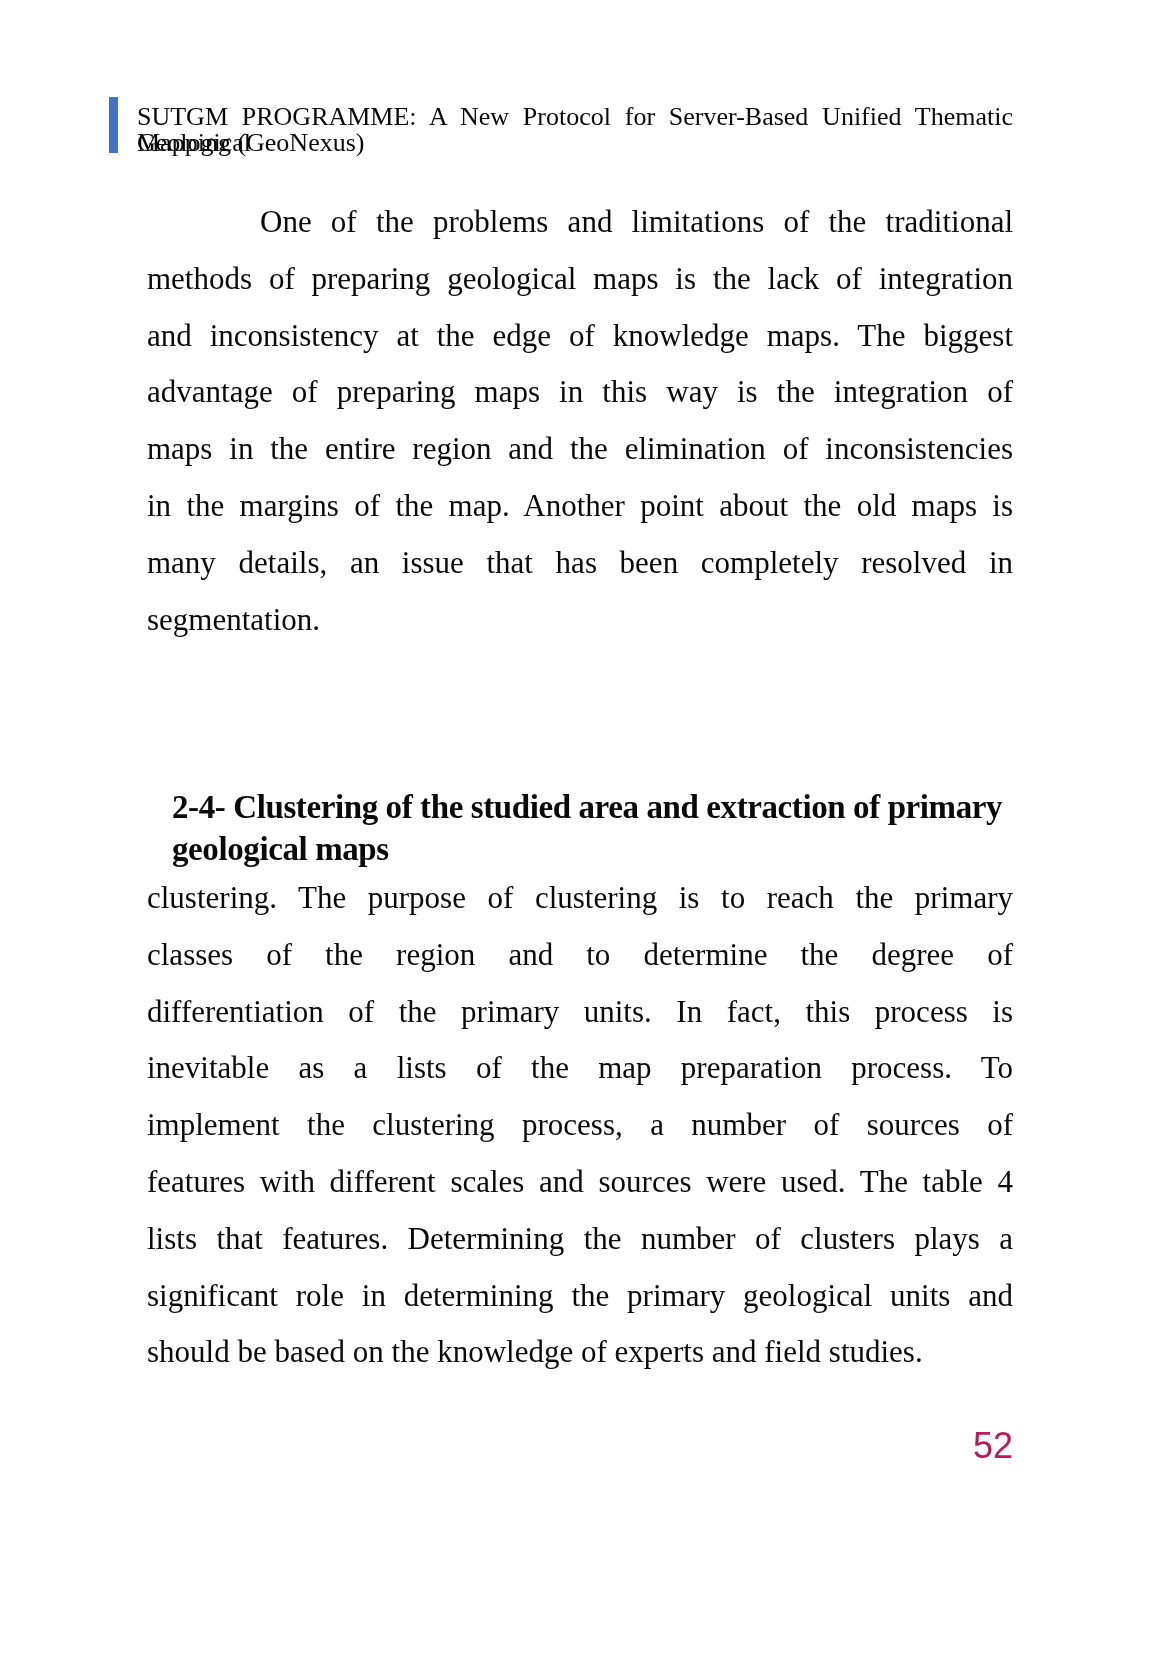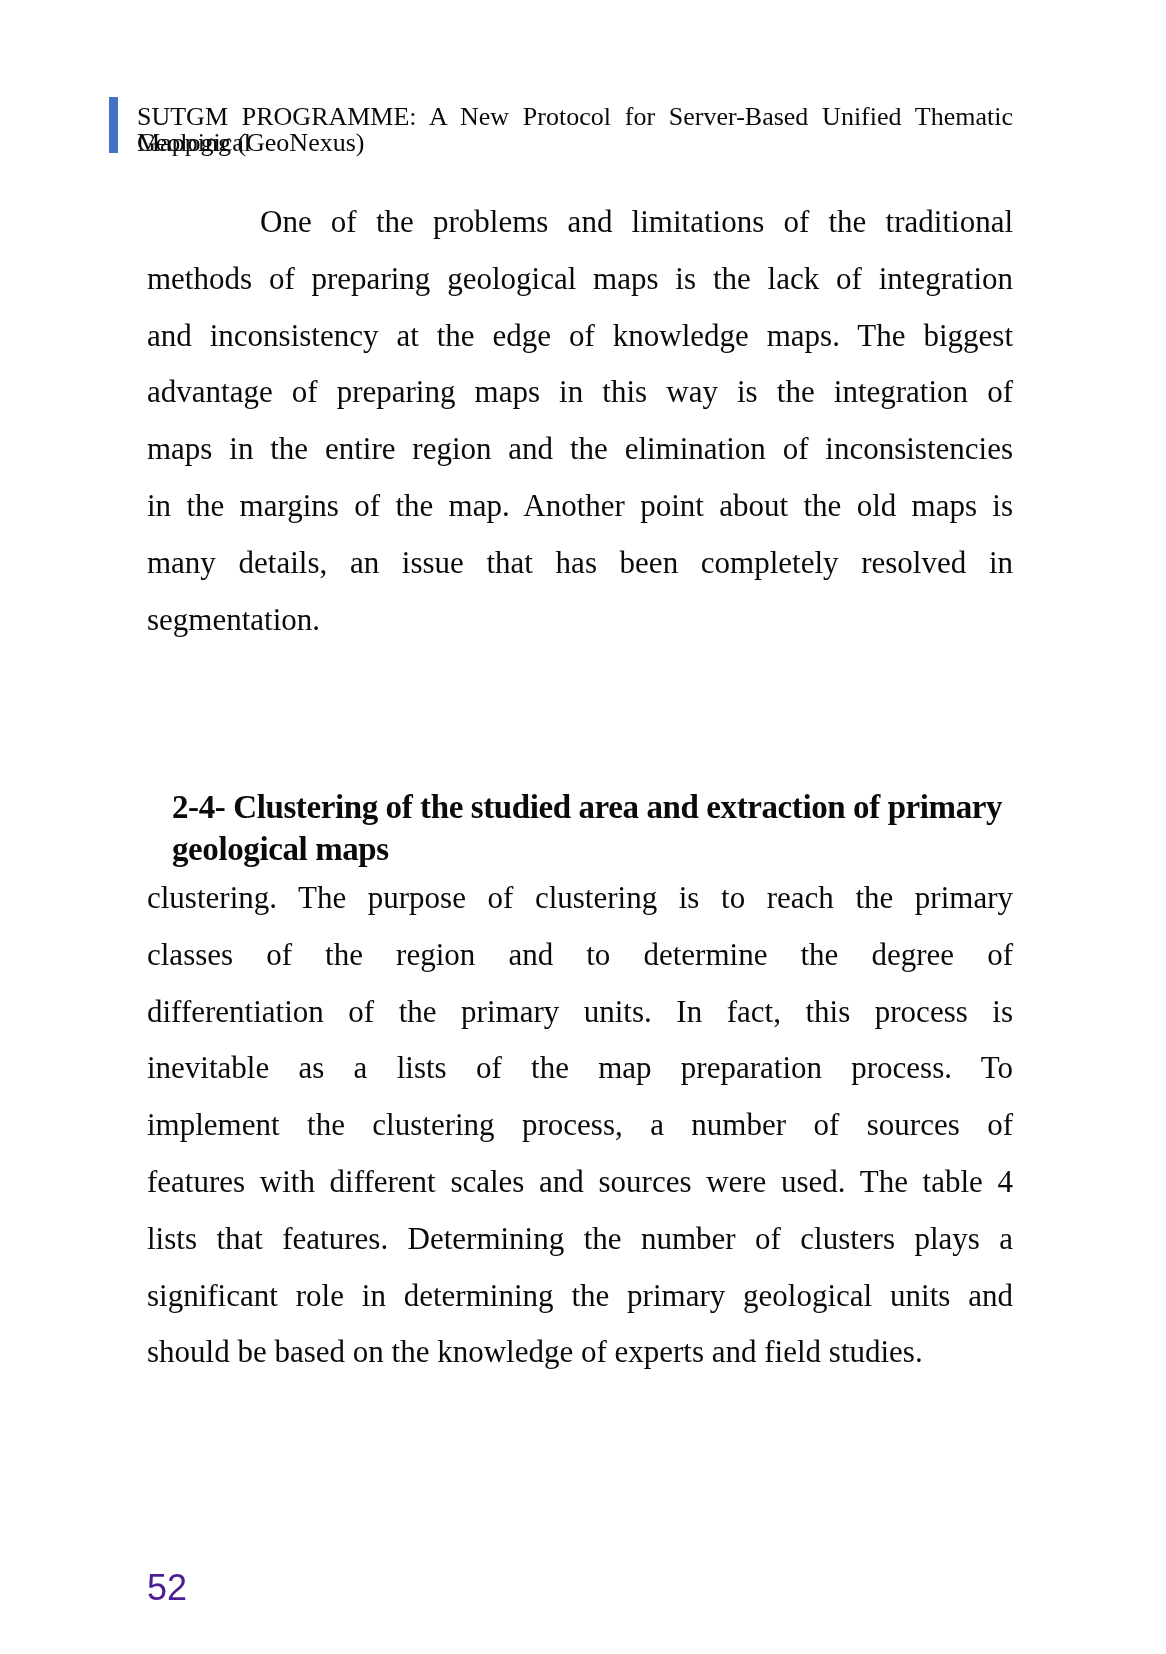--- a/index.html
+++ b/index.html
@@ -71,27 +71,27 @@
     margin-left: 28px;
   }
   .section-heading .line {
     height: 42px;
     line-height: 42px;
     white-space: nowrap;
   }
   
   .page-number {
     left: 147px;
-    top: 1567px;
+    top: 1425px;
     width: 866px;
-    text-align: left;
+    text-align: right;
     font-family: "Liberation Sans", "DejaVu Sans", sans-serif;
     font-size: 36px;
     line-height: 42px;
-    color: #4c1d95;
+    color: #be185d;
   }
 </style>
 </head>
 <body>
 
 <div class="page">
 
   <div class="accent-bar" style="background: rgb(68, 114, 196);"></div>
 
   <div class="textblock header-note">

